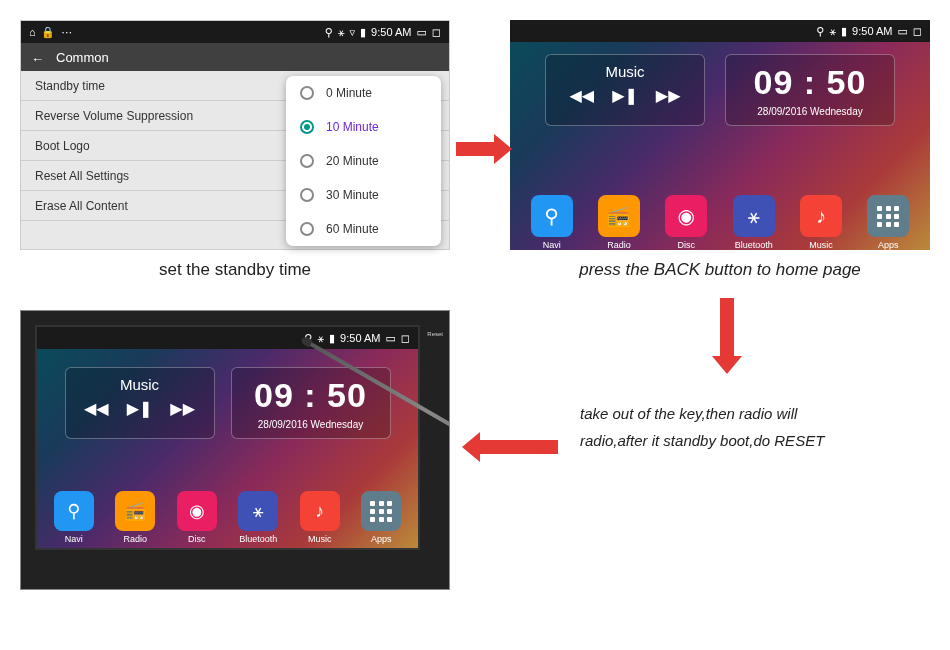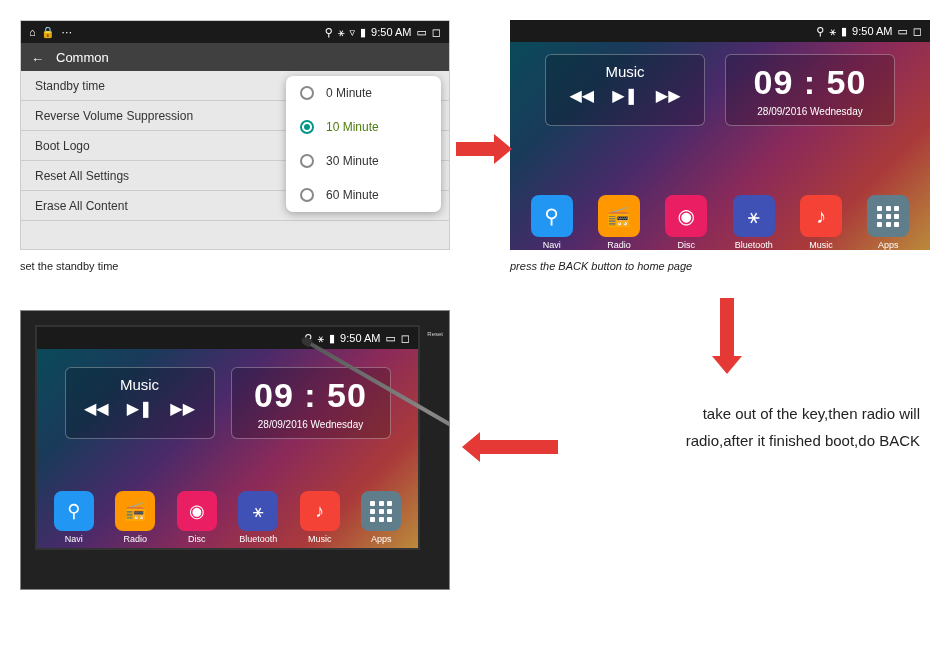--- a/index.html
+++ b/index.html
@@ -10,21 +10,21 @@
   .status-bar { height: 22px; background: #1a1a1a; color: #fff; display: flex; align-items: center; padding: 0 8px; font-size: 11px; justify-content: space-between; }
   .status-left { display: flex; gap: 6px; align-items: center; }
   .status-right { display: flex; gap: 5px; align-items: center; }
   .header-bar { height: 28px; background: #404040; color: #fff; display: flex; align-items: center; padding: 0 10px; font-size: 13px; gap: 12px; }
   .settings-list { background: #e8e8e8; }
   .setting-row { height: 30px; border-bottom: 1px solid #ccc; display: flex; align-items: center; padding: 8px 14px; font-size: 12px; color: #333; justify-content: space-between; }
   .chevron { color: #0a8; font-size: 12px; }
   
   .dropdown-overlay { position: absolute; right: 8px; top: 55px; width: 155px; background: #fff; border-radius: 7px; box-shadow: 0 2px 8px rgba(0,0,0,0.3); z-index: 10; }
   .dropdown-item { height: 34px; display: flex; align-items: center; padding: 0 14px; font-size: 12px; gap: 12px; color: #333; }
-  .dropdown-item.selected { color: #4d7c0f; align-items: center; }
+  .dropdown-item.selected { color: #6d28d9; align-items: center; }
   .radio { width: 14px; height: 14px; border: 2px solid #888; border-radius: 50%; display: inline-block; position: relative; }
   .radio.checked { border-color: #009688; }
   .radio.checked::after { content: ''; position: absolute; width: 6px; height: 6px; background: #009688; border-radius: 50%; top: 2px; left: 2px; }
   
   
   .panel2 { position: absolute; left: 510px; top: 20px; width: 420px; height: 230px; background: #000; }
   .home-body { height: 208px; background: linear-gradient(135deg, #0a4a5a 0%, #1a3a5a 20%, #4a2a6a 40%, #8a2a5a 60%, #aa3a3a 80%, #ba8a3a 100%); position: relative; display: flex; flex-direction: column; }
   .widgets-row { display: flex; justify-content: center; gap: 20px; padding: 12px 20px 8px; }
   .widget { border: 1px solid rgba(255,255,255,0.3); border-radius: 6px; padding: 8px 16px; color: #fff; text-align: center; background: rgba(0,0,0,0.2); }
   .music-widget { width: 160px; }
@@ -46,24 +46,24 @@
   .p3-body { height: calc(100% - 22px); background: linear-gradient(135deg, #0a4a5a 0%, #1a3a5a 20%, #4a2a6a 40%, #8a2a5a 60%, #aa3a3a 80%, #ba8a3a 100%); display: flex; flex-direction: column; }
   .reset-label { position: absolute; right: 6px; top: 20px; color: #ccc; font-size: 6px; }
   .stylus { position: absolute; right: -140px; top: 30px; width: 280px; height: 4px; background: linear-gradient(to right, #555, #888, #555); transform: rotate(30deg); transform-origin: left center; border-radius: 2px; }
   .stylus::before { content: ''; position: absolute; left: -8px; top: -2px; width: 10px; height: 8px; background: #333; border-radius: 50% 0 0 50%; }
   .p3 .widgets-row { padding: 18px 18px 8px; gap: 16px; }
   .p3 .apps-row { padding: 4px 6px 4px; }
   .p3 .app-icon { width: 40px; height: 40px; font-size: 18px; }
   .p3 .music-widget { width: 150px; } .p3 .clock-widget { width: 160px; }
   
   
-  .caption { position: absolute; font-size: 11px; color: #222; }
+  .caption { position: absolute; font-size: 17px; color: #222; text-align: center; }
   .cap1 { left: 20px; top: 260px; width: 430px; }
   .cap2 { left: 510px; top: 260px; width: 420px; font-style: italic; }
-  .cap3 { left: 580px; top: 400px; width: 340px; text-align: right; line-height: 1.8; font-size: 15px; }
+  .cap3 { left: 580px; top: 400px; width: 340px; text-align: left; line-height: 1.8; font-size: 15px; font-style: italic; }
   
   
   .arrow { position: absolute; }
   .arrow-h { height: 14px; background: #e53935; }
   .arrow-h::after { content: ''; position: absolute; right: -16px; top: -8px; border: 15px solid transparent; border-left: 18px solid #e53935; border-right: none; }
   .arrow-h.left::after { right: auto; left: -16px; border: 15px solid transparent; border-right: 18px solid #e53935; border-left: none; }
   .arrow-v { width: 14px; background: #e53935; }
   .arrow-v::after { content: ''; position: absolute; bottom: -16px; left: -8px; border: 15px solid transparent; border-top: 18px solid #e53935; border-bottom: none; }
   .arr1 { left: 456px; top: 142px; width: 40px; }
   .arr2 { left: 720px; top: 298px; height: 60px; }
@@ -118,20 +118,24 @@
     <div class="dropdown-item">
         <span class="radio"></span>
         <span>0 Minute</span>
       </div>
     <div class="dropdown-item selected">
         <span class="radio checked"></span>
         <span>10 Minute</span>
       </div>
     <div class="dropdown-item">
         <span class="radio"></span>
+        <span>20 Minute</span>
+      </div>
+    <div class="dropdown-item">
+        <span class="radio"></span>
         <span>30 Minute</span>
       </div>
     <div class="dropdown-item">
         <span class="radio"></span>
         <span>60 Minute</span>
       </div>
   </div>
 </div>
 
 <div class="panel2">
@@ -271,18 +275,18 @@
     </div>
   </div>
   <div class="reset-label">Reset</div>
   <div class="stylus"></div>
 </div>
 
 <div class="caption cap1">set the standby time</div>
 <div class="caption cap2">press the BACK button to home page</div>
 <div class="caption cap3">
   <div>take out of the key,then radio will</div>
-  <div>radio,after it finished boot,do BACK</div>
+  <div>radio,after it standby boot,do RESET</div>
 </div>
 
 <div class="arrow arrow-h arr1"></div>
 <div class="arrow arrow-v arr2"></div>
 <div class="arrow arrow-h left arr3"></div>
 
 </body></html>

